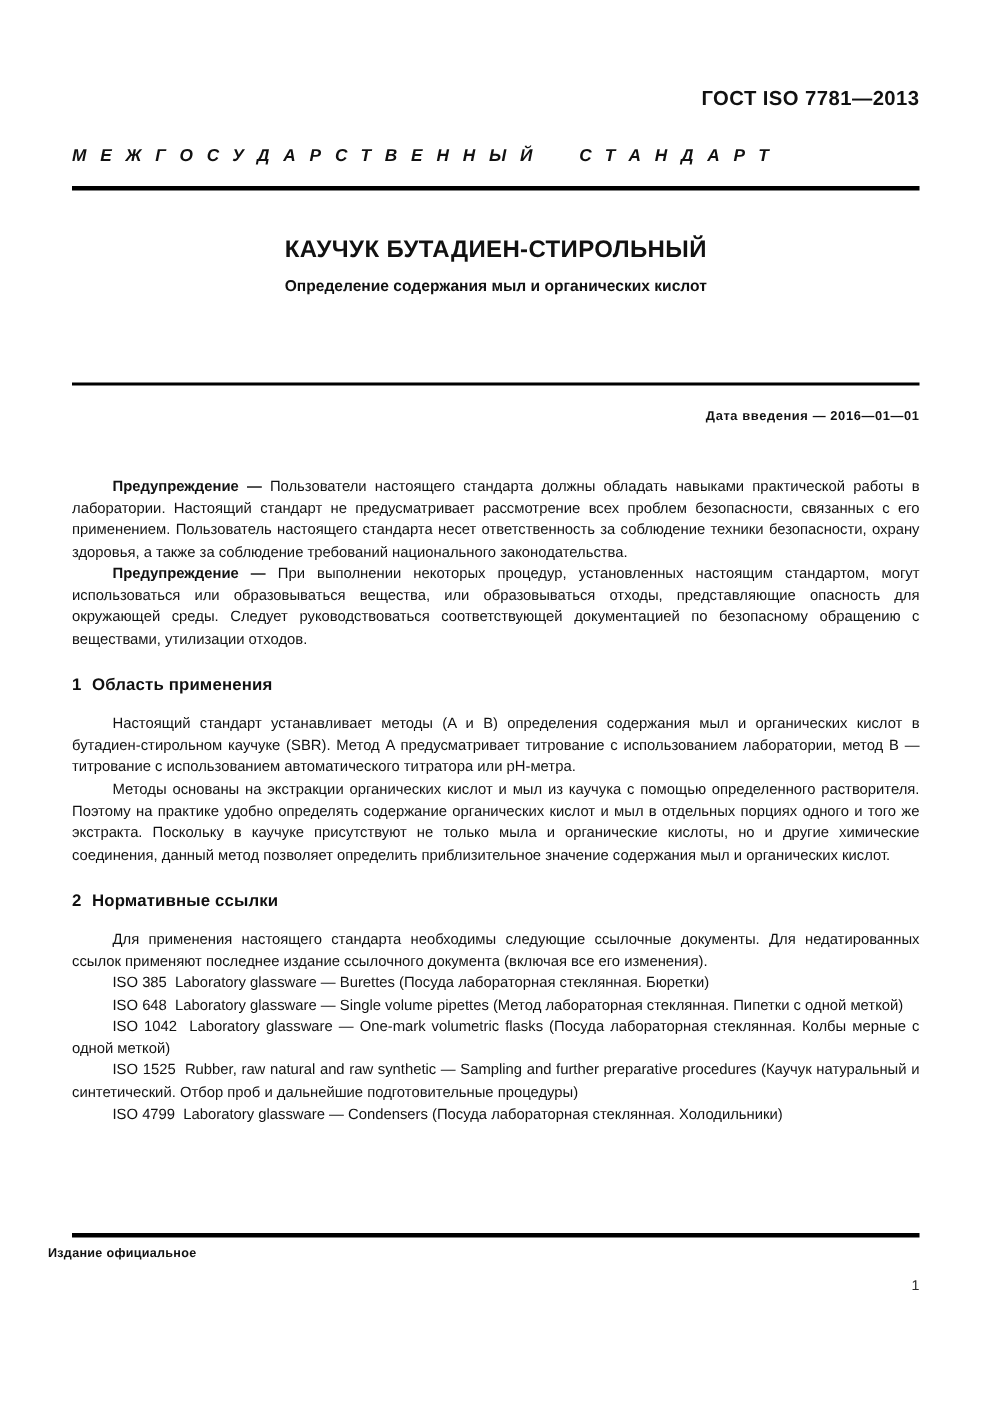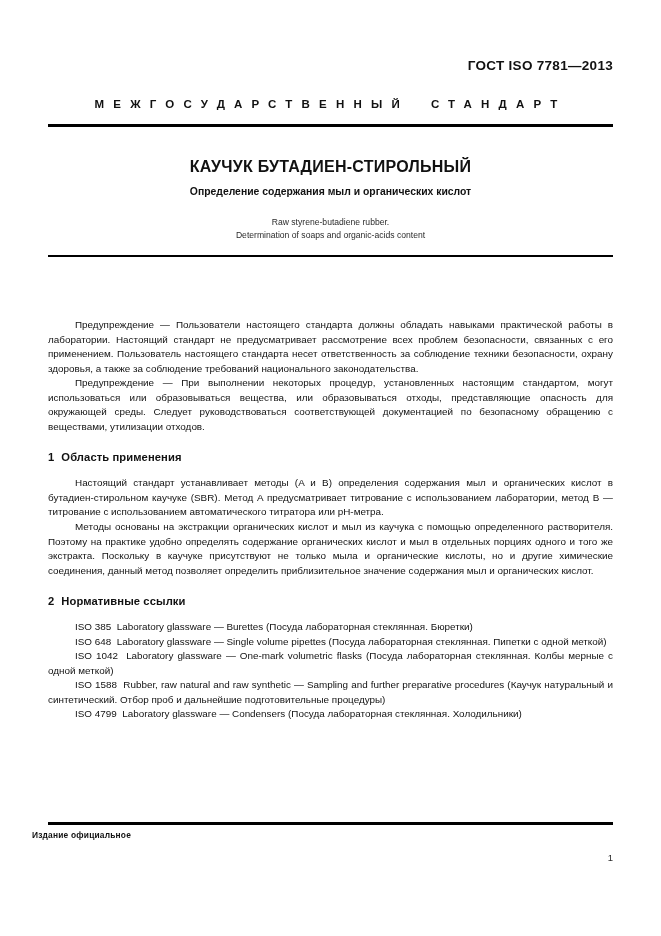--- a/index.html
+++ b/index.html
@@ -32,21 +32,21 @@
     font-size: 13.5px;
     font-weight: bold;
     letter-spacing: 0.3px;
   }
   .std-band {
     position: absolute;
     left: 48px; right: 48px;
     top: 98px;
     font-size: 11.5px;
     font-weight: bold;
-    text-align: center;
+    font-style: italic;
   }
   .std-band .grp {
     display: inline-block;
     letter-spacing: 9.2px;
   }
   .std-band .gap {
     display: inline-block;
     width: 22px;
   }
   .rule {
@@ -105,21 +105,21 @@
     width: 565px;
   }
   p.para {
     margin: 0 0 0 0;
     font-size: 9.9px;
     line-height: 14.55px;
     text-align: justify;
     text-indent: 27px;
     hyphens: manual;
   }
-  .warn-lead { font-weight: normal; }
+  .warn-lead { font-weight: bold; }
 
   h2.sec {
     margin: 0;
     font-size: 11.2px;
     font-weight: bold;
     text-indent: 0;
     letter-spacing: 0.1px;
   }
   h2.sec .num { margin-right: 7px; }
 
@@ -161,50 +161,48 @@
   <div class="doc-code">ГОСТ ISO 7781—2013</div>
 
   <div class="std-band">
     <span class="grp">МЕЖГОСУДАРСТВЕННЫЙ</span><span class="gap"></span><span class="grp">СТАНДАРТ</span>
   </div>
 
   <div class="rule rule-top"></div>
 
   <div class="title-ru">КАУЧУК БУТАДИЕН-СТИРОЛЬНЫЙ</div>
   <div class="subtitle-ru">Определение содержания мыл и органических кислот</div>
-  <div class="title-en">
-    <div>Raw styrene-butadiene rubber.</div>
-    <div>Determination of soaps and organic-acids content</div>
-  </div>
 
   <div class="rule rule-mid"></div>
 
+  <div class="intro-date">Дата введения — 2016—01—01</div>
 
   <div class="body-col">
 
     <p class="para"><span class="warn-lead">Предупреждение — </span><span>Пользователи настоящего стандарта должны обладать навыками практической работы в лаборатории. Настоящий стандарт не предусматривает рассмотрение всех проблем безопасности, связанных с его применением. Пользователь настоящего стандарта несет ответственность за соблюдение техники безопасности, охрану здоровья, а также за соблюдение требований национального законодательства.</span></p>
 
     <p class="para"><span class="warn-lead">Предупреждение — </span><span>При выполнении некоторых процедур, установленных настоящим стандартом, могут использоваться или образовываться вещества, или образовываться отходы, представляющие опасность для окружающей среды. Следует руководствоваться соответствующей документацией по безопасному обращению с веществами, утилизации отходов.</span></p>
 
     <div class="sp-before-sec"></div>
     <h2 class="sec"><span class="num">1</span><span>Область применения</span></h2>
     <div class="sp-after-sec"></div>
 
     <p class="para">Настоящий стандарт устанавливает методы (A и B) определения содержания мыл и органических кислот в бутадиен-стирольном каучуке (SBR). Метод A предусматривает титрование с использованием лаборатории, метод B — титрование с использованием автоматического титратора или pH-метра.</p>
     <p class="para">Методы основаны на экстракции органических кислот и мыл из каучука с помощью определенного растворителя. Поэтому на практике удобно определять содержание органических кислот и мыл в отдельных порциях одного и того же экстракта. Поскольку в каучуке присутствуют не только мыла и органические кислоты, но и другие химические соединения, данный метод позволяет определить приблизительное значение содержания мыл и органических кислот.</p>
 
     <div class="sp-before-sec"></div>
     <h2 class="sec"><span class="num">2</span><span>Нормативные ссылки</span></h2>
     <div class="sp-after-sec"></div>
 
+    <p class="para">Для применения настоящего стандарта необходимы следующие ссылочные документы. Для недатированных ссылок применяют последнее издание ссылочного документа (включая все его изменения).</p>
 
     <p class="ref"><span class="iso-id">ISO  385</span>&nbsp;&nbsp;<span>Laboratory glassware — Burettes (Посуда лабораторная стеклянная. Бюретки)</span></p>
-    <p class="ref"><span class="iso-id">ISO  648</span>&nbsp;&nbsp;<span>Laboratory glassware — Single volume pipettes (Посуда лабораторная стеклянная. Пипетки с одной меткой)</span></p>
+    <p class="ref"><span class="iso-id">ISO  648</span>&nbsp;&nbsp;<span>Laboratory glassware — Single volume pipettes (Метод лабораторная стеклянная. Пипетки с одной меткой)</span></p>
     <p class="ref"><span class="iso-id">ISO  1042</span>&nbsp;&nbsp;<span>Laboratory glassware — One-mark volumetric flasks (Посуда лабораторная стеклянная. Колбы мерные с одной меткой)</span></p>
-    <p class="ref"><span class="iso-id">ISO  1588</span>&nbsp;&nbsp;<span>Rubber, raw natural and raw synthetic — Sampling and further preparative procedures (Каучук натуральный и синтетический. Отбор проб и дальнейшие подготовительные процедуры)</span></p>
+    <p class="ref"><span class="iso-id">ISO  1525</span>&nbsp;&nbsp;<span>Rubber, raw natural and raw synthetic — Sampling and further preparative procedures (Каучук натуральный и синтетический. Отбор проб и дальнейшие подготовительные процедуры)</span></p>
     <p class="ref"><span class="iso-id">ISO  4799</span>&nbsp;&nbsp;<span>Laboratory glassware — Condensers (Посуда лабораторная стеклянная. Холодильники)</span></p>
 
   </div>
 
   <div class="rule rule-bottom"></div>
 
   <div class="footer-note">Издание официальное</div>
   <div class="page-num">1</div>
 
 </div>

